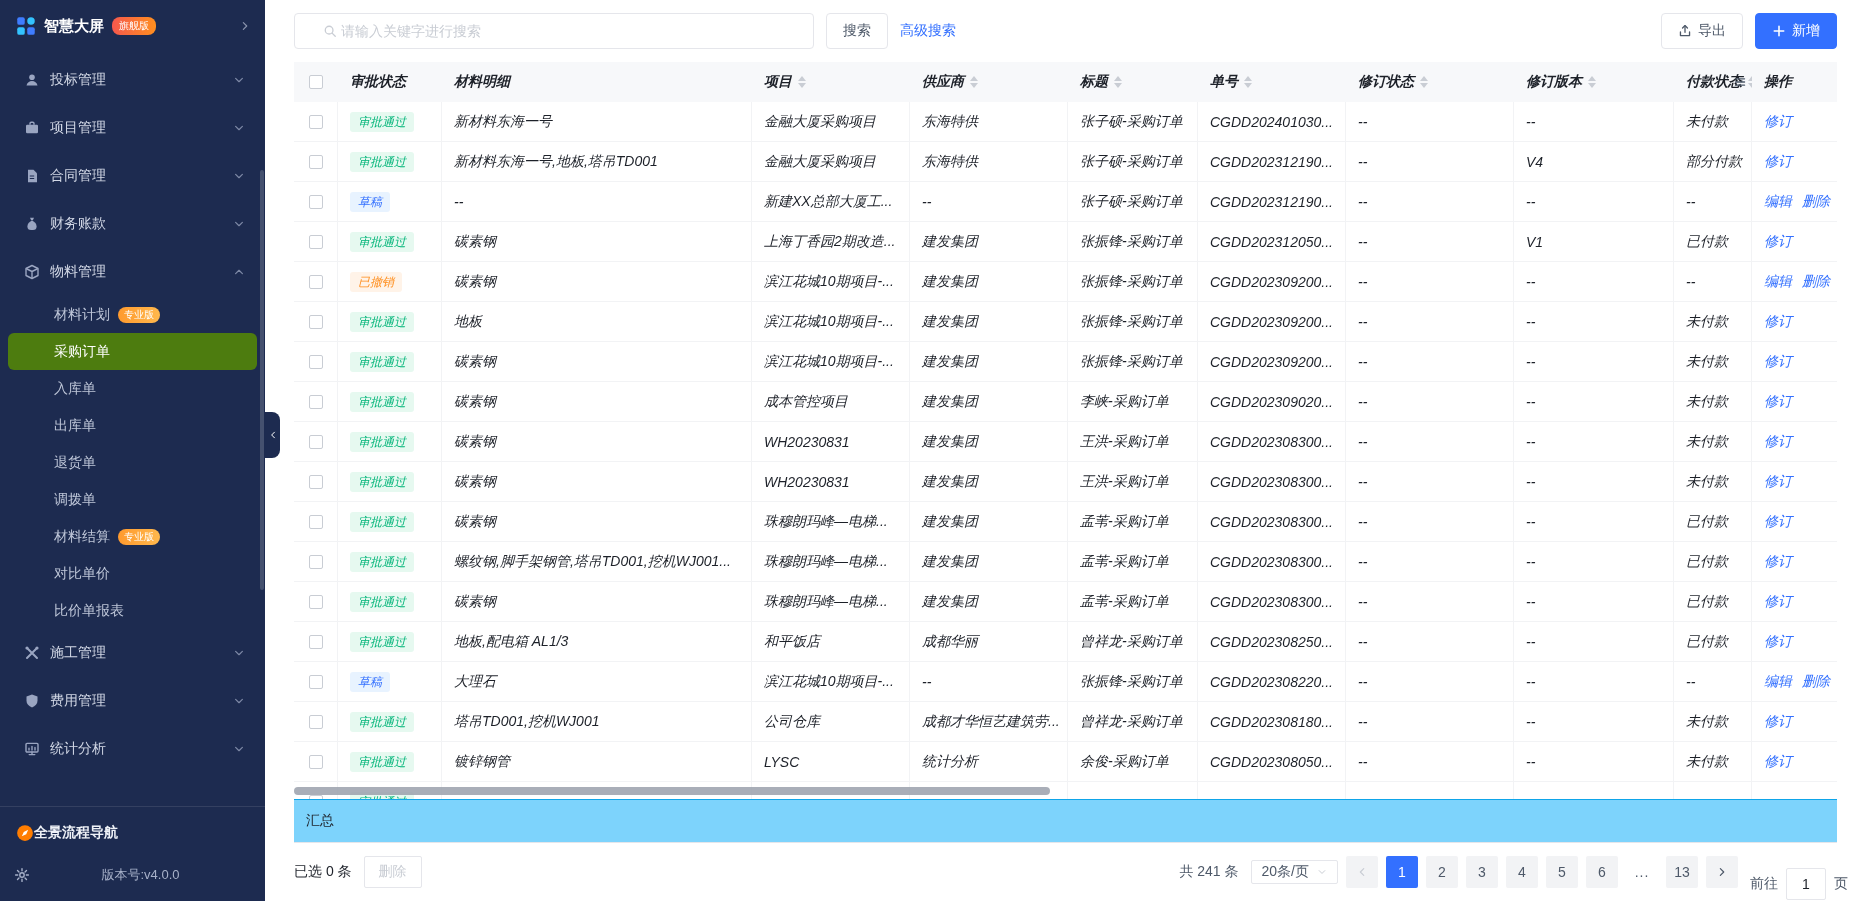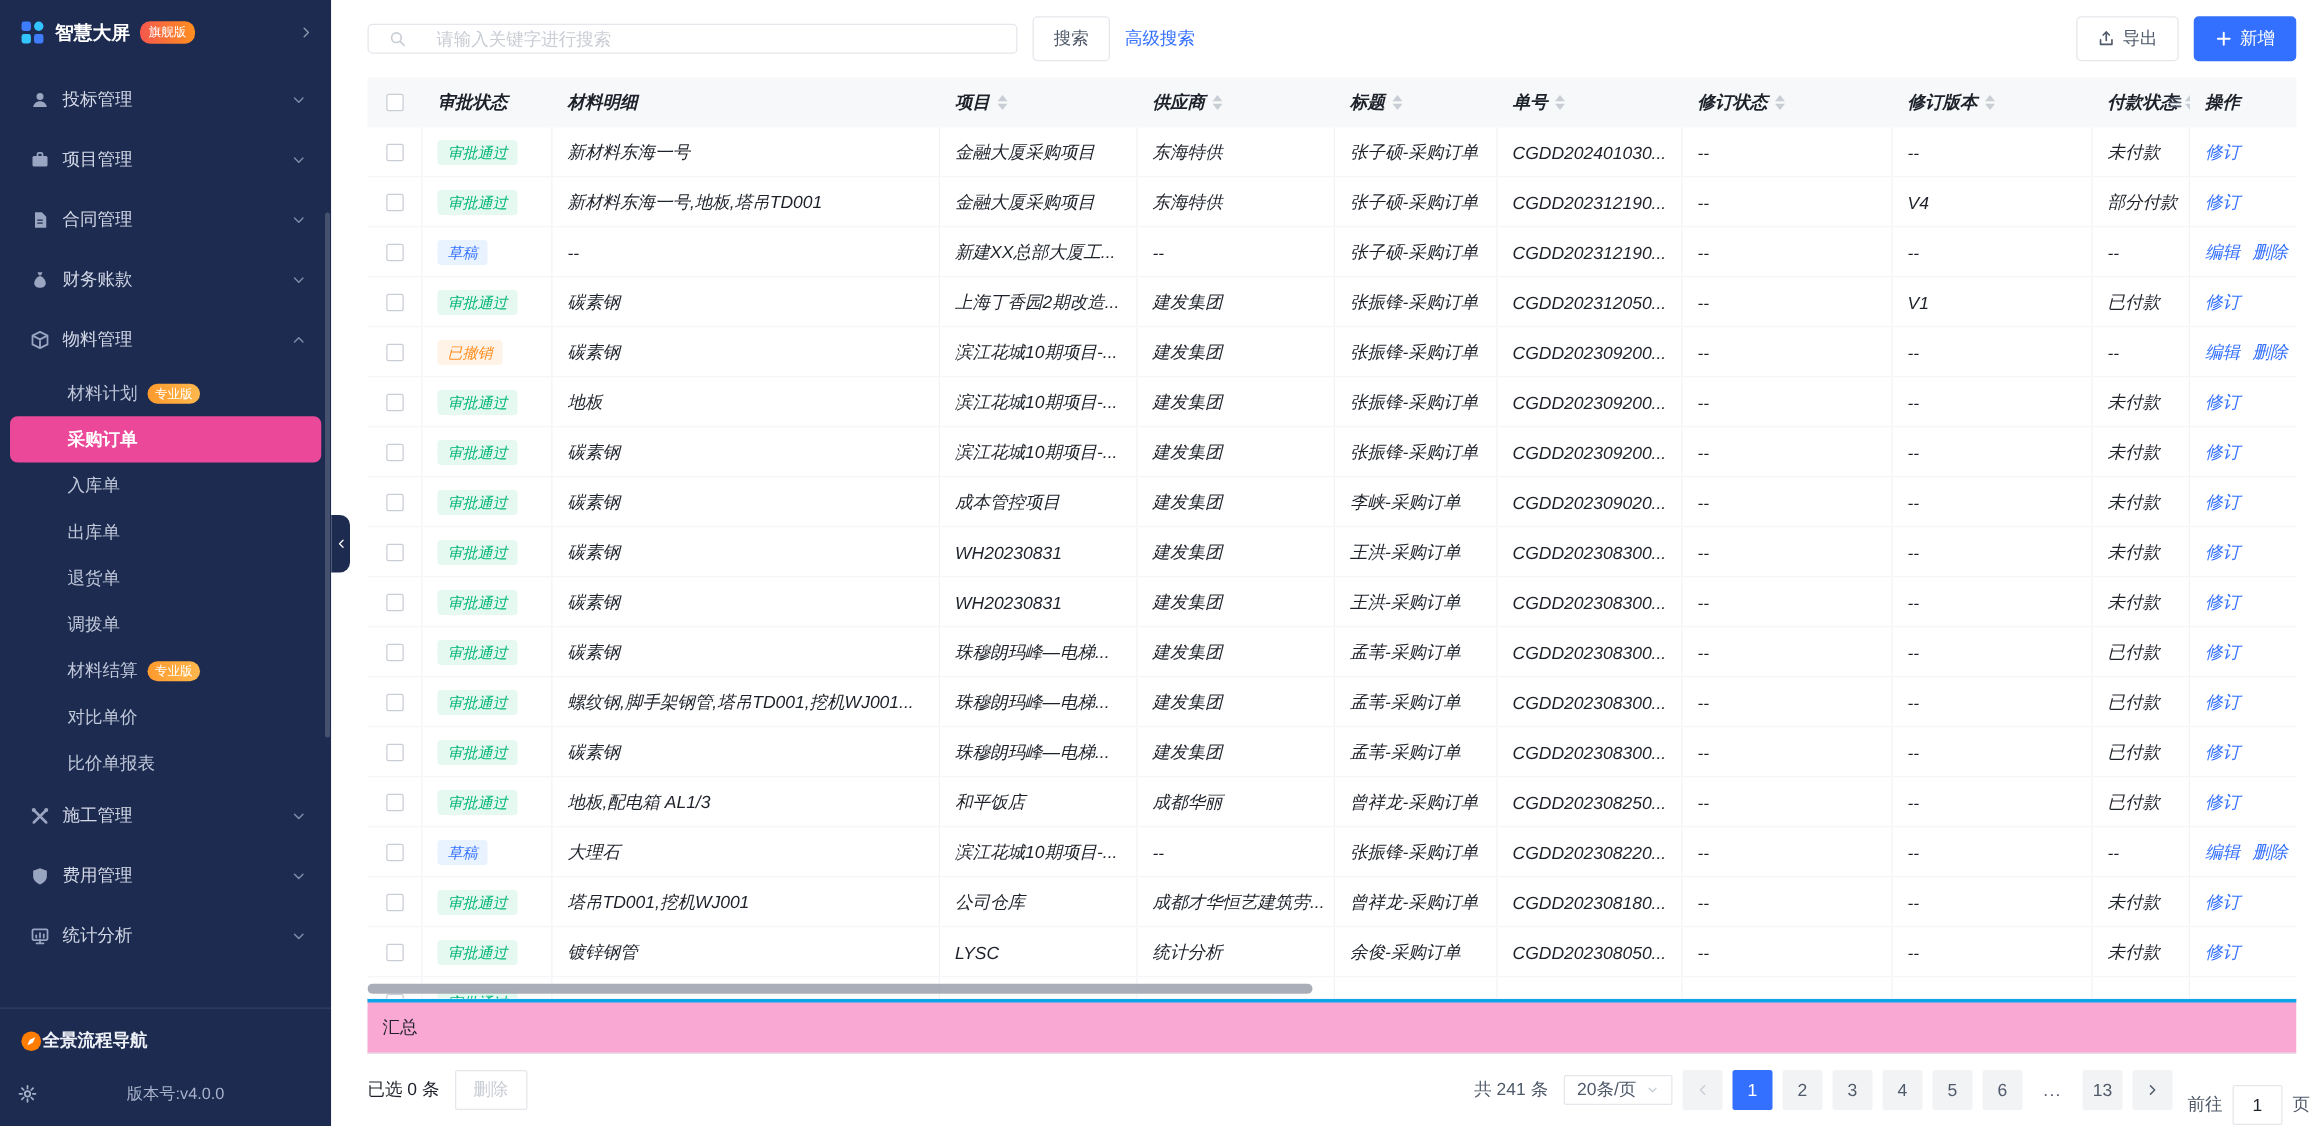--- a/index.html
+++ b/index.html
@@ -18,40 +18,40 @@
   .logo-title { color:#fff; font-size:15px; font-weight:bold; }
   .logo-badge { background:linear-gradient(90deg,#f5584d,#ff8f1f); color:#fff; font-size:10px; padding:2px 7px; border-radius:8px; }
   .logo-row .chev { margin-left:auto; width:12px; height:12px; color:#8a94ad; }
 
   .menu { flex:1; padding-top:4px; overflow:hidden; }
   .menu-item { height:48px; display:flex; align-items:center; gap:10px; padding:0 12px 0 16px; margin:0 8px; border-radius:6px; font-size:14px; color:#d2d8e6; cursor:pointer; }
   .mi-icon { width:16px; height:16px; color:#9aa5c1; flex:none; }
   .mi-chev { margin-left:auto; width:12px; height:12px; color:#7e89a6; }
   .mi-chev.up { transform:rotate(180deg); }
   .submenu-item { height:37px; display:flex; align-items:center; gap:8px; padding:0 12px 0 46px; margin:0 8px; border-radius:6px; font-size:14px; color:#bfc7d9; cursor:pointer; }
-  .submenu-item.active { background:#ec4899; color:#fff;font-weight:bold; }
+  .submenu-item.active { background:#4d7c0f; color:#fff; }
   .smi-badge { background:linear-gradient(90deg,#ff9a2e,#ffb84d); color:#fff; font-size:10px; padding:1px 6px; border-radius:8px; }
 
   .side-thumb { position:absolute; right:1px; top:170px; width:4px; height:420px; background:rgba(255,255,255,.18); border-radius:2px; }
 
   .sidebar-bottom { margin-top:auto; border-top:1px solid rgba(255,255,255,.1); padding:4px 0 6px 0; }
   .nav-row { height:44px; display:flex; align-items:center; gap:0; padding:0 16px; color:#eef1f7; font-weight:bold; cursor:pointer; }
   .nav-ico { width:18px; height:18px; }
   .ver-row { height:40px; display:flex; align-items:center; padding:0 14px; color:#a7b1c9; font-size:13px; }
   .gear { width:16px; height:16px; color:#a7b1c9; cursor:pointer; }
   .ver-text { flex:1; text-align:center; }
 
   .collapse-handle { position:absolute; left:265px; top:412px; width:15px; height:46px; background:#1d2b50; border-radius:0 8px 8px 0; display:flex; align-items:center; justify-content:center; color:#fff; cursor:pointer; z-index:5; }
   .collapse-handle svg { width:10px; height:10px; }
 
   
   .main { flex:1; min-width:0; display:flex; flex-direction:column; background:#fff; position:relative; }
 
   .toolbar { display:flex; align-items:center; gap:12px; padding:13px 19px 13px 29px; flex:none; }
-  .search-box { width:520px; height:24px; border:1px solid #e5e6eb; border-radius:4px; display:flex; align-items:center; gap:24px; padding:0 16px; background:#fff; }
+  .search-box { width:520px; height:36px; border:1px solid #e5e6eb; border-radius:4px; display:flex; align-items:center; gap:4px; padding:0 28px; background:#fff; }
   .search-box svg { width:14px; height:14px; color:#c9cdd4; flex:none; }
   .search-box input { border:none; outline:none; flex:1; font-size:14px; font-family:inherit; color:#1d2129; }
   .search-box input::placeholder { color:#c9cdd4; }
   .btn { height:36px; border:1px solid #e5e6eb; background:#fff; border-radius:4px; padding:0 16px; font-size:14px; font-family:inherit; color:#4e5969; display:inline-flex; align-items:center; gap:6px; cursor:pointer; }
   .btn svg { width:14px; height:14px; }
   .btn-primary { background:#3370ff; border-color:#3370ff; color:#fff; }
   .adv-link { color:#3370ff; cursor:pointer; }
   .toolbar .btn-export { margin-left:auto; }
 
   
@@ -85,21 +85,21 @@
   .badge { font-size:12px; line-height:18px; padding:1px 8px; border-radius:3px; display:inline-block; }
   .badge.approved { background:#e6f9f0; color:#00b578; }
   .badge.draft    { background:#e8f3ff; color:#3370ff; }
   .badge.revoked  { background:#fff3e8; color:#ff8f1f; }
 
   .lnk { color:#3370ff; cursor:pointer; }
   .lnk + .lnk { margin-left:10px; }
 
   .hscroll { position:absolute; left:0; bottom:4px; width:49%; height:8px; border-radius:4px; background:#9aa0ab; opacity:.85; cursor:pointer; }
 
-  .summary-row { margin:0 19px 0 29px; height:44px; flex:none; border-top:3px solid #0ea5e9; border-bottom:1px solid #e5e6eb; display:flex; align-items:center; padding:0 12px; background:#f9a8d4;text-align:center; }
+  .summary-row { margin:0 19px 0 29px; height:44px; flex:none; border-top:1px solid #0ea5e9; border-bottom:1px solid #e5e6eb; display:flex; align-items:center; padding:0 12px; background:#7dd3fc;text-align:center; }
 
   
   .pager-bar { height:58px; flex:none; display:flex; align-items:center; gap:12px; padding:0 8px 0 29px; }
   .btn-del { height:32px; padding:0 14px; border:1px solid #e5e6eb; border-radius:2px; background:#fff; color:#c9cdd4; font-size:14px; font-family:inherit; cursor:not-allowed; }
   .pager-right { margin-left:auto; display:flex; align-items:center; gap:8px; }
   .total-text { color:#4e5969; margin-right:4px; }
   .size-select { height:24px; border:1px solid #e5e6eb; border-radius:2px; display:flex; align-items:center; gap:8px; padding:0 10px; color:#4e5969; background:#fff; cursor:pointer; }
   .size-select svg { width:10px; height:10px; color:#c9cdd4; }
   .pg { min-width:32px; height:32px; border:none; border-radius:2px; background:#f2f3f5; color:#4e5969; font-size:14px; font-family:inherit; display:flex; align-items:center; justify-content:center; cursor:pointer; }
   .pg.active { background:#3370ff; color:#fff; }

